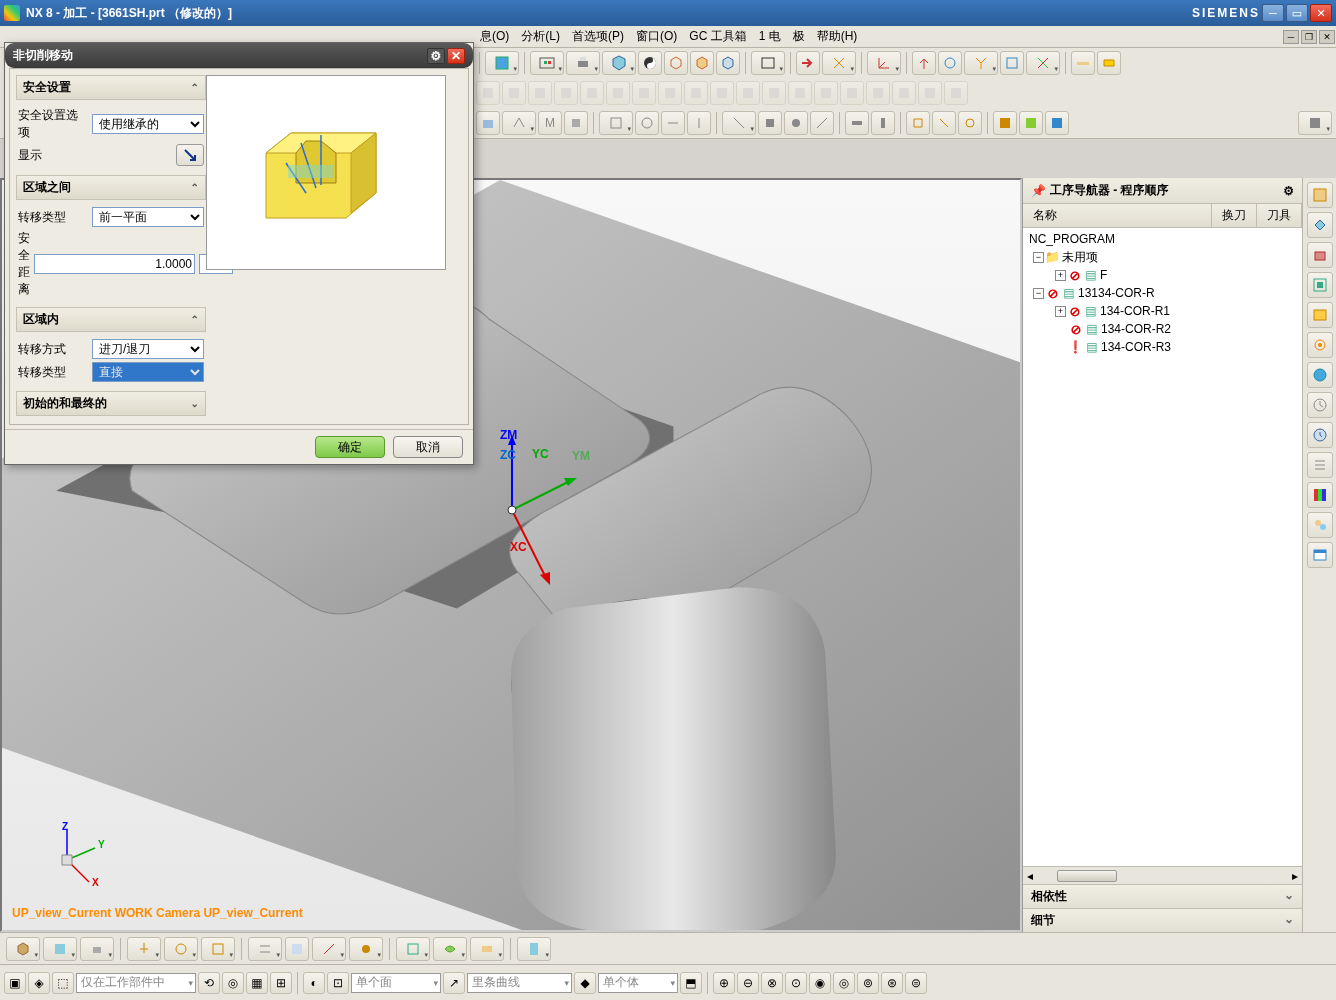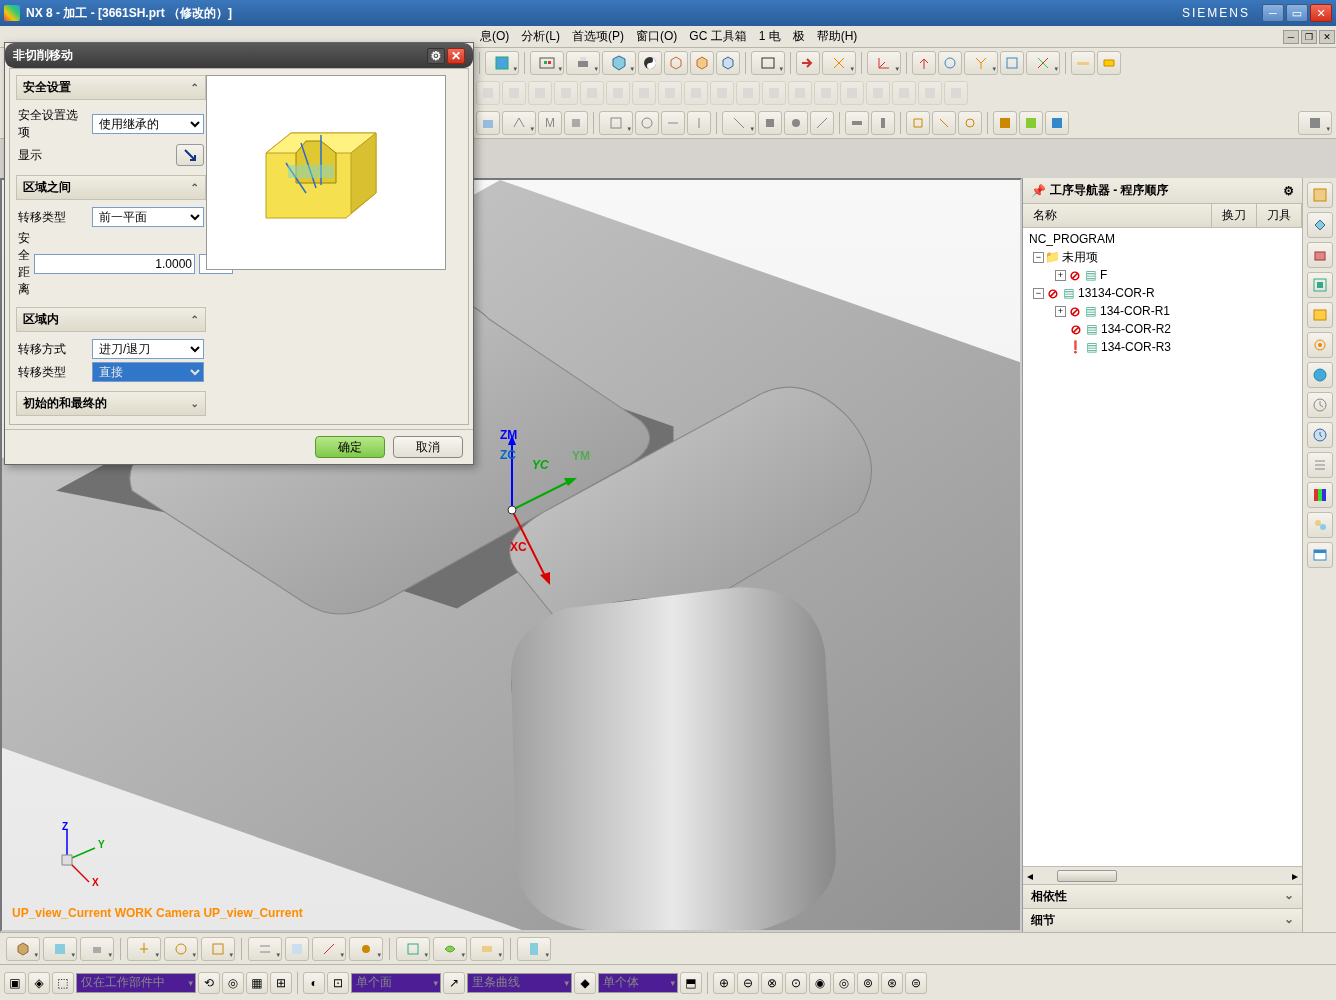--- a/index.html
+++ b/index.html
@@ -2,21 +2,21 @@
 <html><head>
 <meta charset="utf-8">
 <style>
 * { margin:0; padding:0; box-sizing:border-box; font-family:"Microsoft YaHei","SimSun",Tahoma,sans-serif; font-size:12px; }
 body { background:#d6d3ce; width:1336px; height:1000px; overflow:hidden; position:relative; }
 
 
 .titlebar { height:26px; background:linear-gradient(#3a77bc,#2a5c99); display:flex; align-items:center; color:#fff; padding:0 4px; }
 .titlebar .logo { width:16px; height:16px; background:linear-gradient(45deg,#e74c3c,#f1c40f,#2ecc71,#3498db); border-radius:2px; margin-right:6px; }
 .titlebar .title { flex:1; font-weight:bold; }
-.titlebar .brand { font-weight:normal; letter-spacing:2px; margin-right:10px; }
+.titlebar .brand { font-weight:bold; letter-spacing:2px; }
 .winbtn { width:22px; height:18px; margin-left:2px; display:flex; align-items:center; justify-content:center; border-radius:2px; font-size:11px; }
 .winbtn.min,.winbtn.max { background:linear-gradient(#8bb3e0,#5a8cc9); border:1px solid #3a5a88; }
 .winbtn.close { background:linear-gradient(#f26d5b,#d4311a); border:1px solid #a02010; }
 
 
 .menubar { height:22px; background:#e8e5dd; display:flex; align-items:center; padding-left:4px; border-bottom:1px solid #b8b4a8; }
 .menubar .spacer { flex:1; }
 .menubar .item { padding:4px 6px; cursor:default; }
 .menubar .mdibtn { width:16px; height:14px; margin:0 1px; background:#d0cdc3; border:1px solid #999; display:flex; align-items:center; justify-content:center; font-size:9px; }
 
@@ -78,21 +78,21 @@
 .fld .icon-btn { width:28px; height:22px; background:linear-gradient(#f5f3ec,#e2dfd4); border:1px solid #999; border-radius:3px; display:flex; align-items:center; justify-content:center; }
 .unit-sel { width:34px !important; flex:none !important; }
 .preview { width:240px; height:195px; background:#fff; border:1px solid #999; display:flex; align-items:center; justify-content:center; }
 .dlg-footer { display:flex; justify-content:flex-end; padding:6px 10px; gap:8px; background:#eeebe2; border-top:1px solid #c0bcae; }
 .dlg-btn { width:70px; height:22px; border-radius:4px; border:1px solid #888; background:linear-gradient(#f8f6f0,#e2dfd4); cursor:pointer; }
 .dlg-btn.primary { background:linear-gradient(#b8e88a,#7fc94a); border-color:#5a9930; }
 
 
 .statusbar { position:absolute; bottom:0; left:0; right:0; height:36px; background:#e8e5dd; border-top:1px solid #b8b4a8; display:flex; align-items:center; padding:0 4px; gap:2px; }
 .statusbar .tb-btn { width:22px; height:22px; }
-.status-combo { height:20px; border:1px solid #999; background:#4c1d95; padding:0 14px 0 4px; display:flex; align-items:center; font-size:11px; color:#888; position:relative; }
+.status-combo { height:20px; border:1px solid #999; background:#ffffff; padding:0 14px 0 4px; display:flex; align-items:center; font-size:11px; color:#888; position:relative; }
 .status-combo::after { content:"▾"; position:absolute; right:2px; font-size:9px; }
 
 
 .bottom-tb { position:absolute; bottom:36px; left:0; right:0; height:32px; background:#e8e5dd; border-top:1px solid #b8b4a8; display:flex; align-items:center; padding:0 6px; gap:3px; }
 
 
 .vp-label { position:absolute; color:#ff8c00; font-size:12px; font-weight:bold; }
 .coord-sys { position:absolute; }
 
 
@@ -497,21 +497,21 @@
       <line x1="40" y1="80" x2="40" y2="10" stroke="#00f" stroke-width="2"></line>
       <polygon points="40,5 36,15 44,15" fill="#00f"></polygon>
       <line x1="40" y1="80" x2="100" y2="50" stroke="#0a0" stroke-width="2"></line>
       <polygon points="105,48 92,48 96,56" fill="#0a0"></polygon>
       <line x1="40" y1="80" x2="75" y2="150" stroke="#d00" stroke-width="2"></line>
       <polygon points="78,155 68,145 78,142" fill="#d00"></polygon>
       <circle cx="40" cy="80" r="4" fill="#fff" stroke="#333"></circle>
     </svg>
     <span class="vp-label" style="left:498px; top:248px; color:#00f;">ZM</span>
     <span class="vp-label" style="left:498px; top:268px; color:#06c;">ZC</span>
-    <span class="vp-label" style="left:530px; top:278px; color:#0a0;font-style:italic;">YC</span>
+    <span class="vp-label" style="left:530px; top:267px; color:#0a0;">YC</span>
     <span class="vp-label" style="left:570px; top:269px; color:#5a5;">YM</span>
     <span class="vp-label" style="left:508px; top:360px; color:#d00;">XC</span>
 
     <svg class="coord-sys" style="left:35px; bottom:40px; width:70px; height:70px;" viewBox="0 0 70 70">
       <line x1="30" y1="40" x2="30" y2="10" stroke="#00f" stroke-width="1.5"></line>
       <line x1="30" y1="40" x2="58" y2="28" stroke="#0a0" stroke-width="1.5"></line>
       <line x1="30" y1="40" x2="52" y2="62" stroke="#d00" stroke-width="1.5"></line>
       <path d="M 25 35 L 35 35 L 35 45 L 25 45 Z" fill="#ddd" stroke="#888"></path>
     </svg>
     <span class="vp-label" style="left:60px; bottom:98px; color:#00f; font-size:10px;">Z</span>

